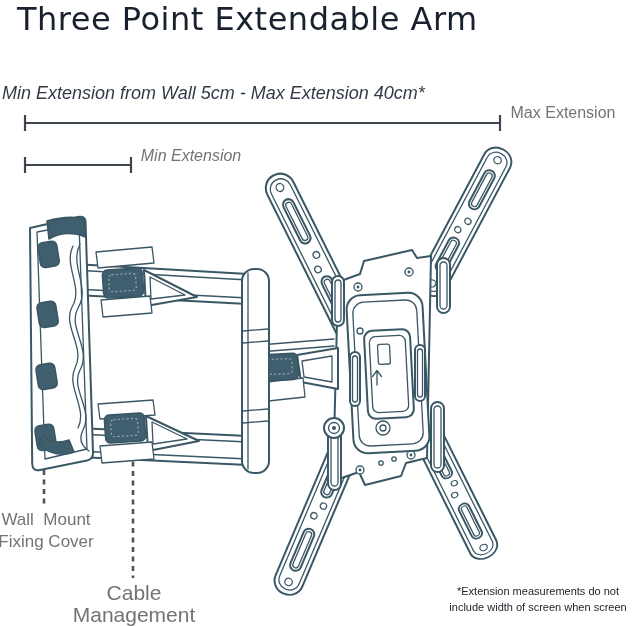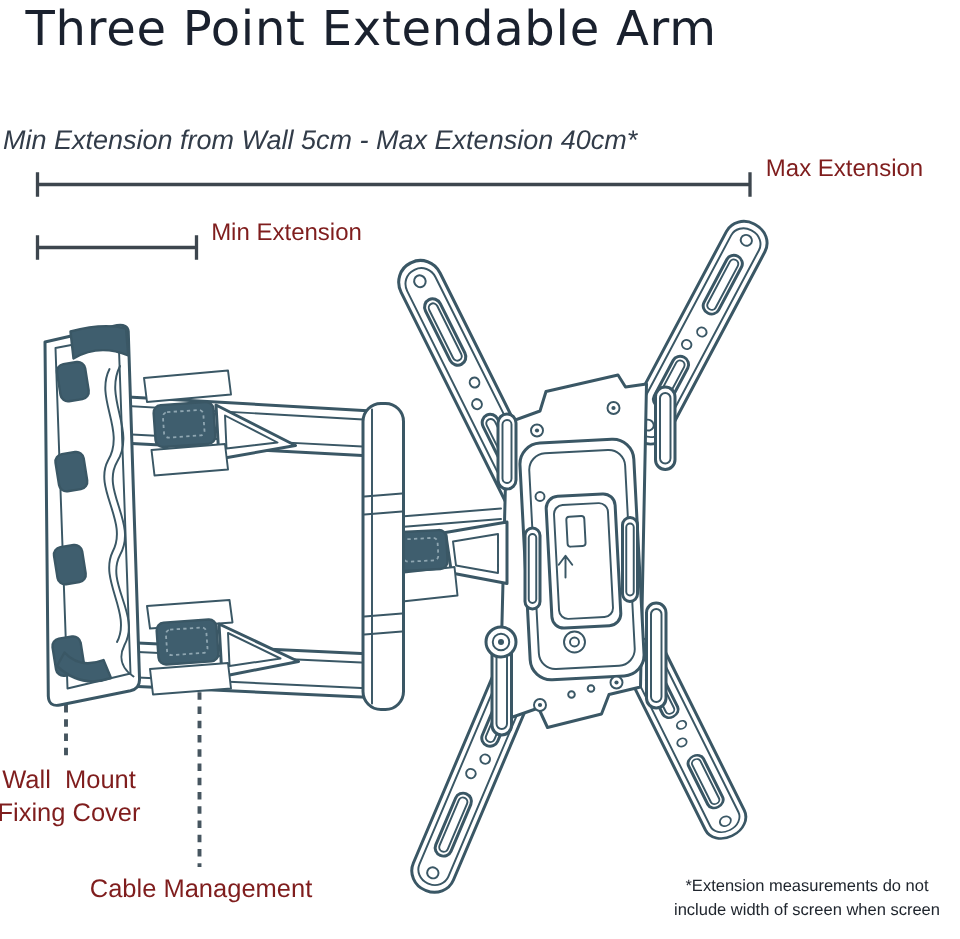--- a/index.html
+++ b/index.html
@@ -16,27 +16,27 @@
   .title{
     position:absolute;left:17px;top:2px;margin:0;
     font-family:"DejaVu Sans", sans-serif;font-weight:400;
     font-size:32px;line-height:34px;letter-spacing:0.5px;color:var(--text);
   }
   .subtitle{
     position:absolute;left:2px;top:42px;font-style:italic;
     font-size:18px;line-height:22px;color:var(--subtext);margin-top:40px;
   }
   .art{position:absolute;left:0;top:0;width:640px;height:626px;}
-  .lbl{position:absolute;text-align:center;color:#7f1d1d;}
+  .lbl{position:absolute;text-align:center;color:#737373;}
   .lbl .l{display:block;}
   .lbl.max{left:502px;top:101px;width:122px;font-size:16px;line-height:23px;}
-  .lbl.min{left:137px;top:144px;width:108px;font-size:16px;line-height:23px;}
+  .lbl.min{left:137px;top:144px;width:108px;font-size:16px;line-height:23px;font-style:italic;}
   .lbl.wall{left:-2px;top:509px;width:96px;font-size:17px;line-height:22px;}
   .lbl.wall .l{white-space:pre;}
-  .lbl.cable{left:58px;top:582px;width:152px;font-size:17px;line-height:22px;}
+  .lbl.cable{left:58px;top:582px;width:152px;font-size:21px;line-height:22px;}
   .lbl.foot{left:420px;top:583px;width:236px;font-size:11px;line-height:16px;color:#20262e;}
   
   .dim{stroke:var(--dimension);stroke-width:2.2;stroke-linecap:square;fill:none;}
   .dash{stroke:#46555f;stroke-width:2.6;stroke-dasharray:5 4.5;fill:none;}
   .wh{fill:#ffffff;stroke:var(--line);stroke-width:2;stroke-linejoin:round;}
   .wh2{fill:#ffffff;stroke:var(--line);stroke-width:1.3;stroke-linejoin:round;}
   .ln2{fill:none;stroke:var(--line);stroke-width:1.3;stroke-linejoin:round;stroke-linecap:round;}
   .dk{fill:var(--dark-fill);stroke:var(--line);stroke-width:1.6;stroke-linejoin:round;}
   .dk2{fill:none;stroke:#8fa6b1;stroke-width:1.2;stroke-dasharray:2.2 2.2;}
   .dot{fill:var(--line);stroke:none;}

